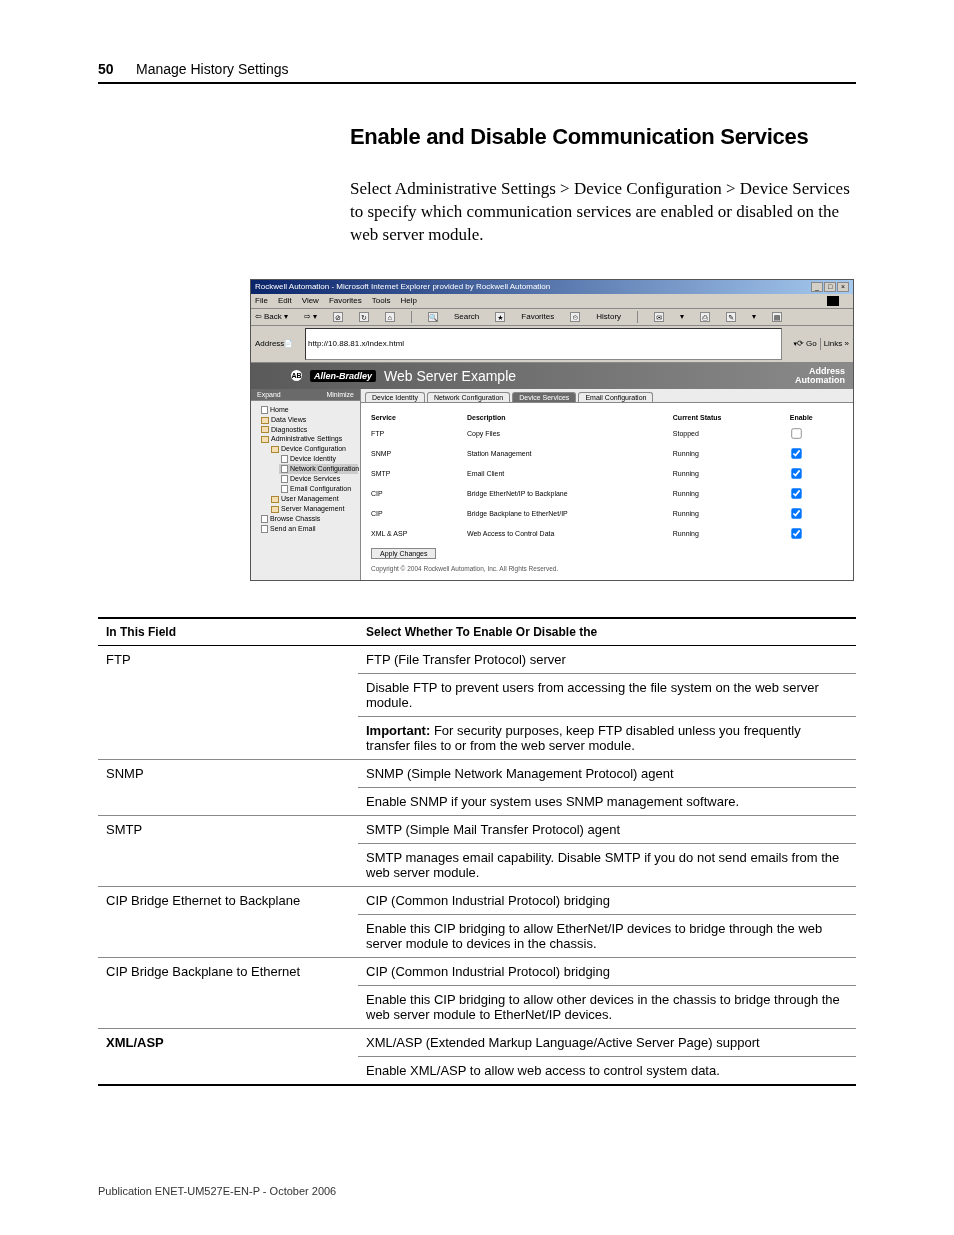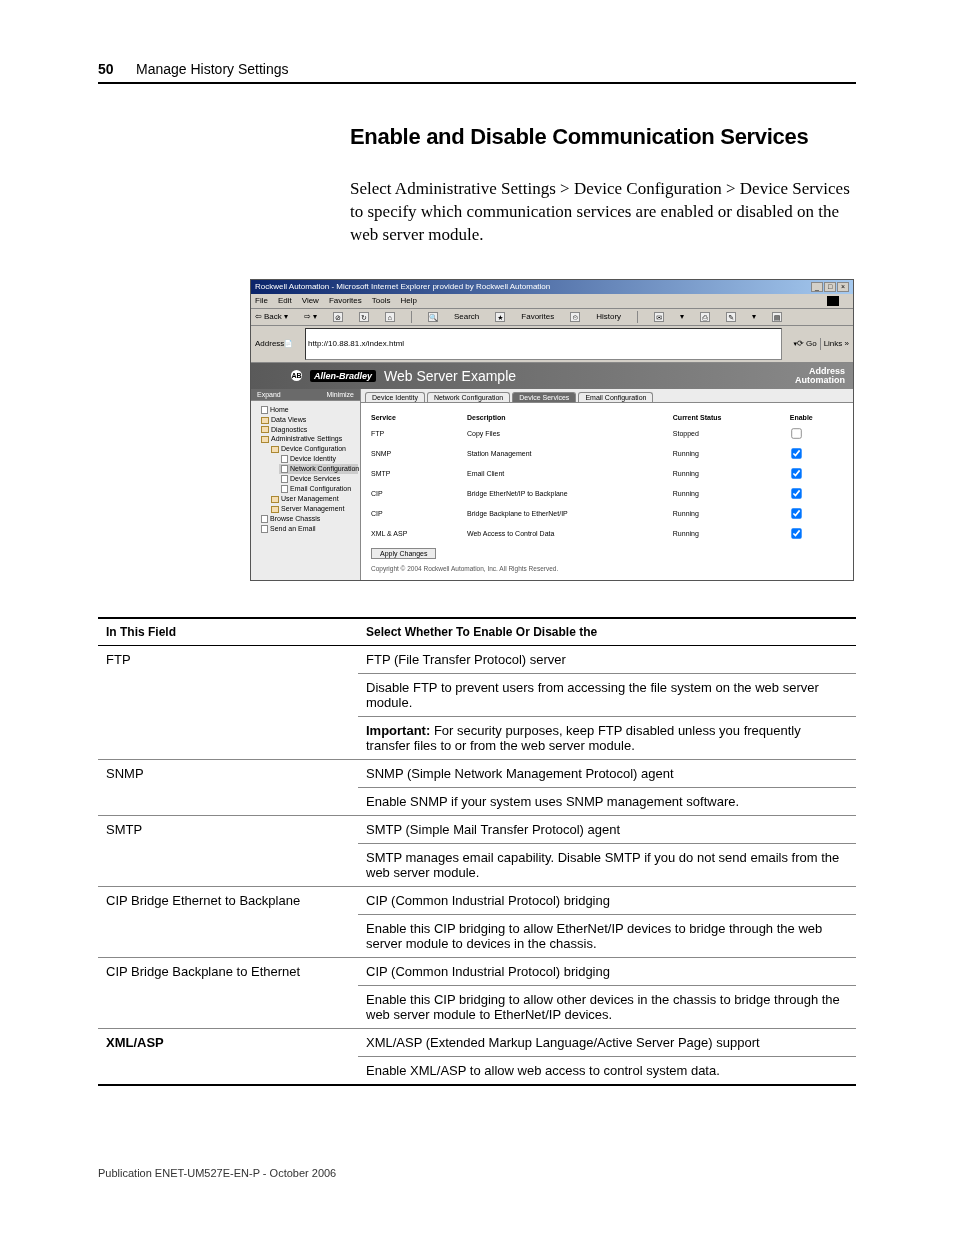--- a/index.html
+++ b/index.html
@@ -97,21 +97,21 @@
   }
   .field-table td {
     padding: 6px 8px;
     vertical-align: top;
     border-bottom: 1px solid #888;
   }
   .field-table tr.lastrow td { border-bottom: 2px solid #000; }
   .field-table td.field-col { width: 260px; }
   .footer {
     position: absolute;
-    bottom: 56px;
+    bottom: 38px;
     left: 98px;
     font-size: 11px;
     font-family: "Arial Narrow", Arial, sans-serif;
     color: #333;
   }
   .tbtn { display:inline-block; width:10px; height:10px; border:1px solid #888; background:#eee; font-size:7px; text-align:center; line-height:9px;}
 </style>
 </head>
 <body>
 

